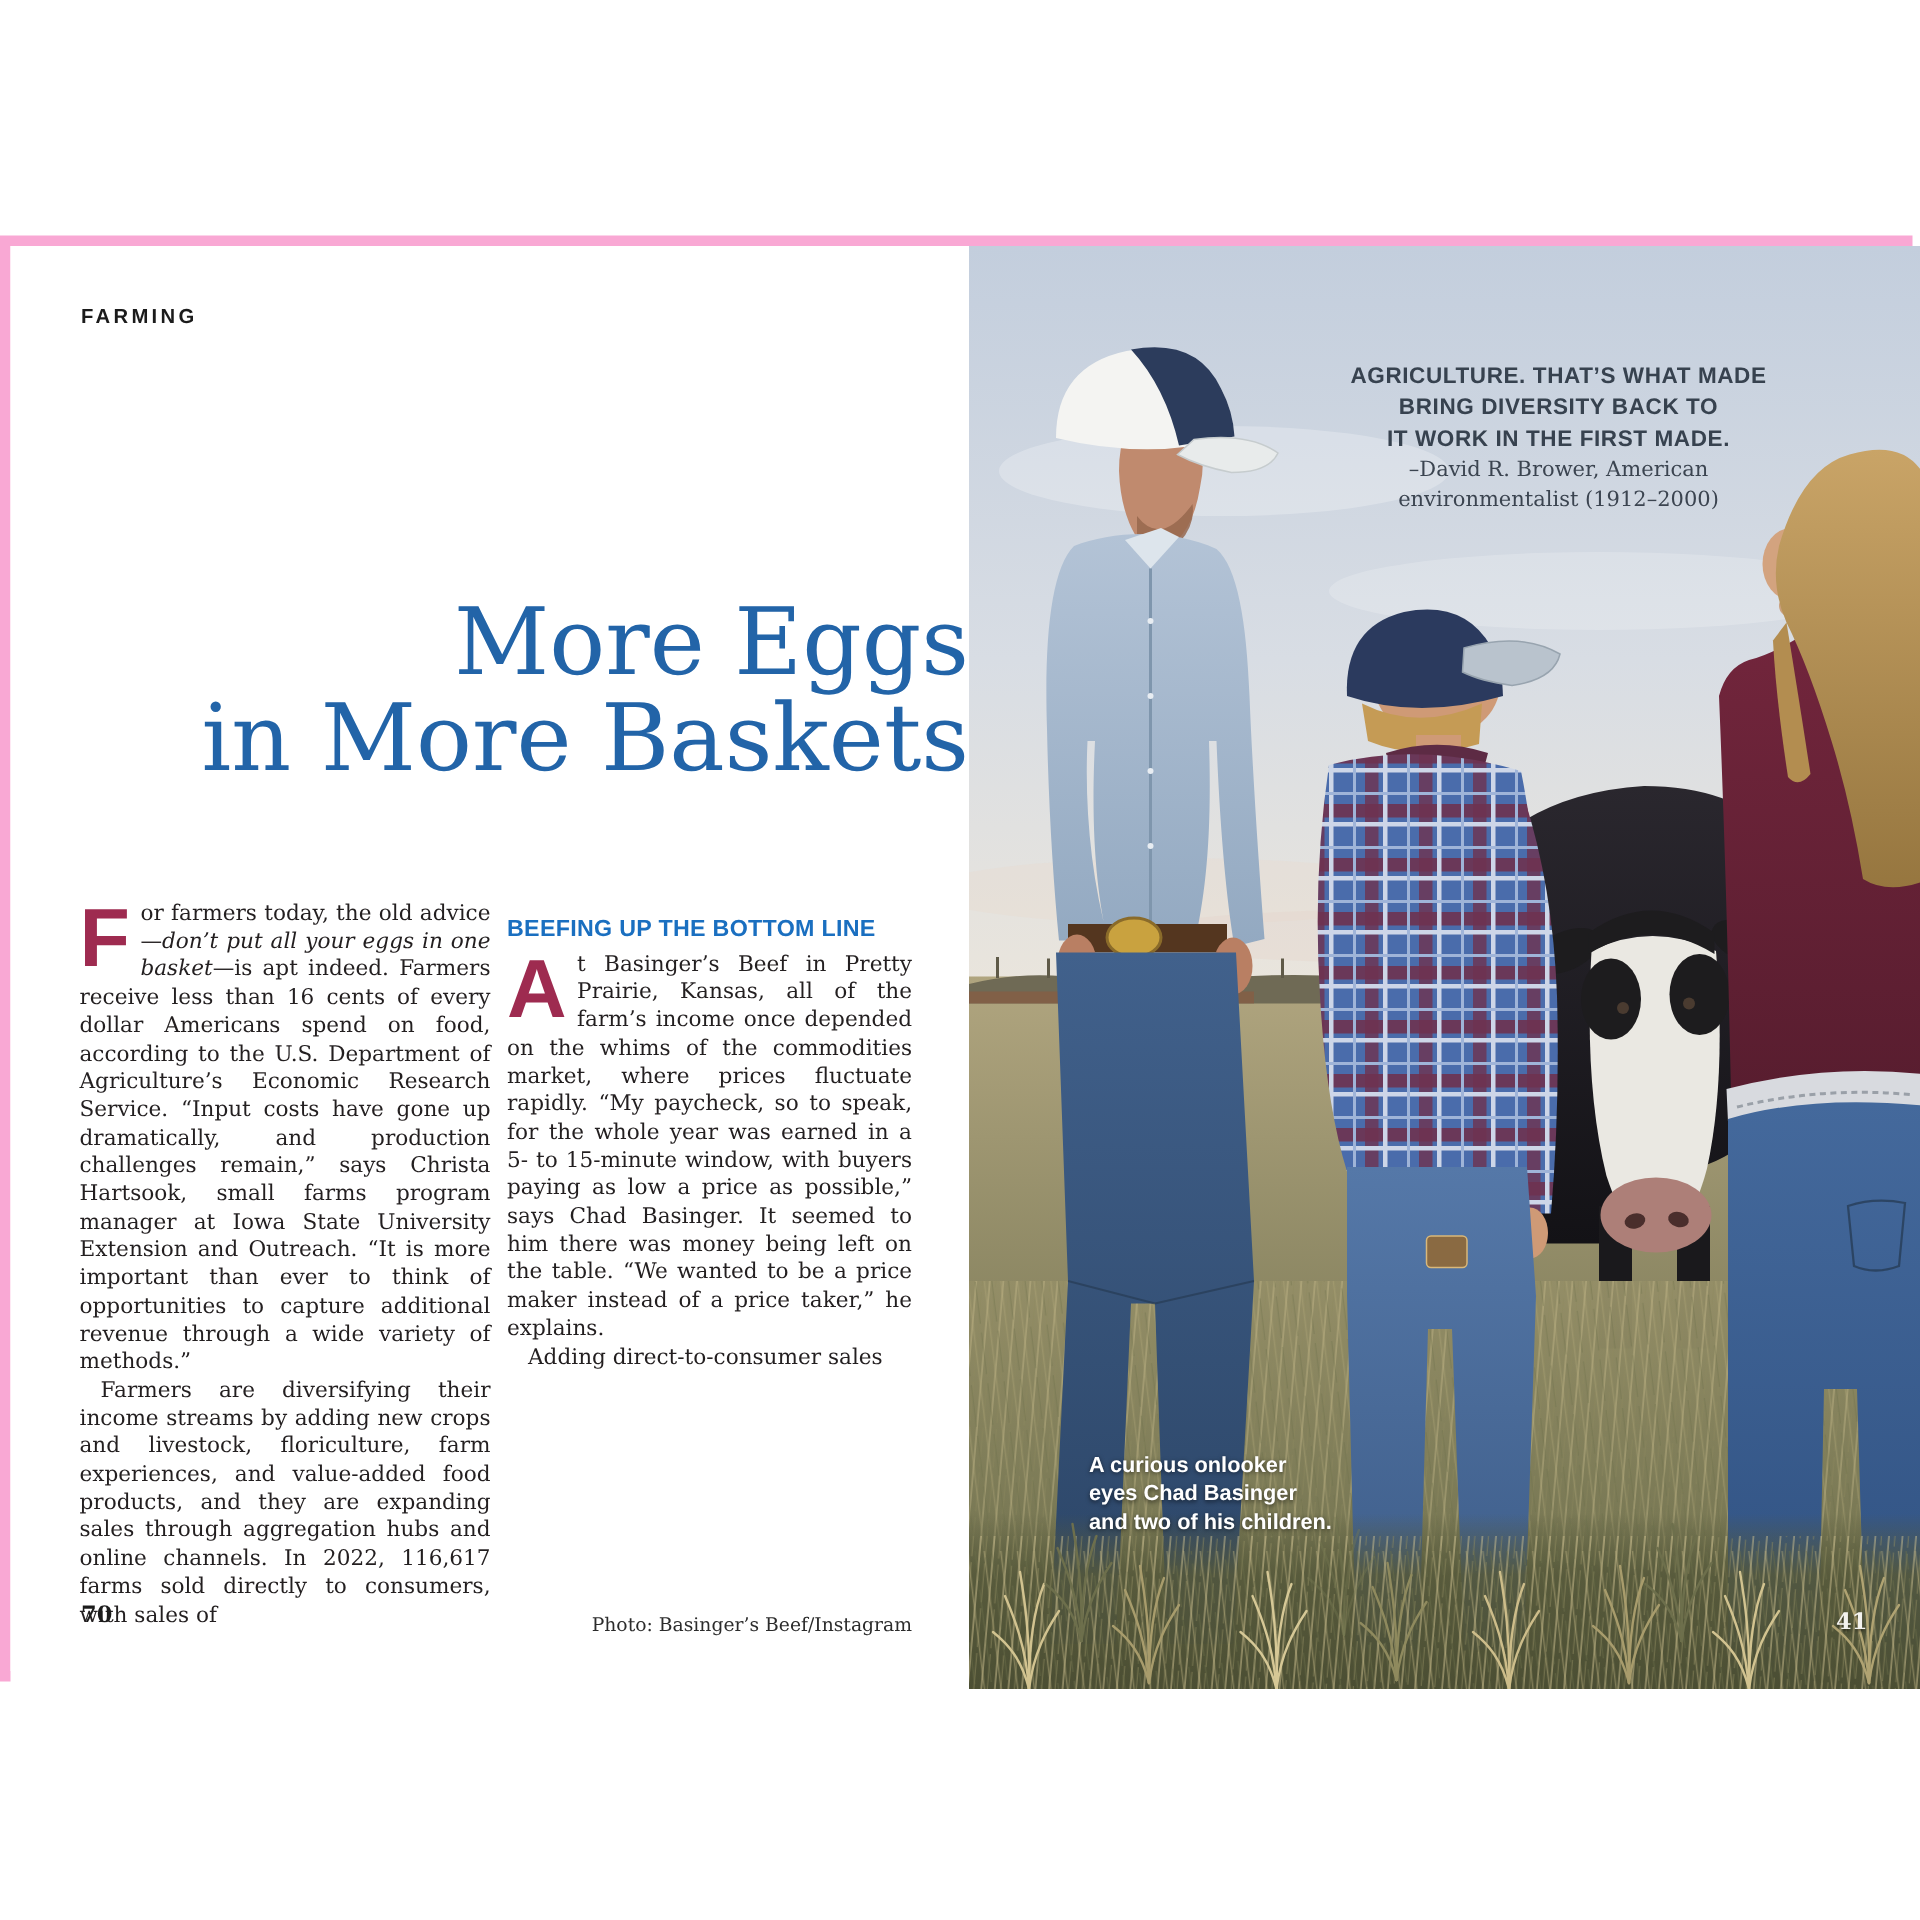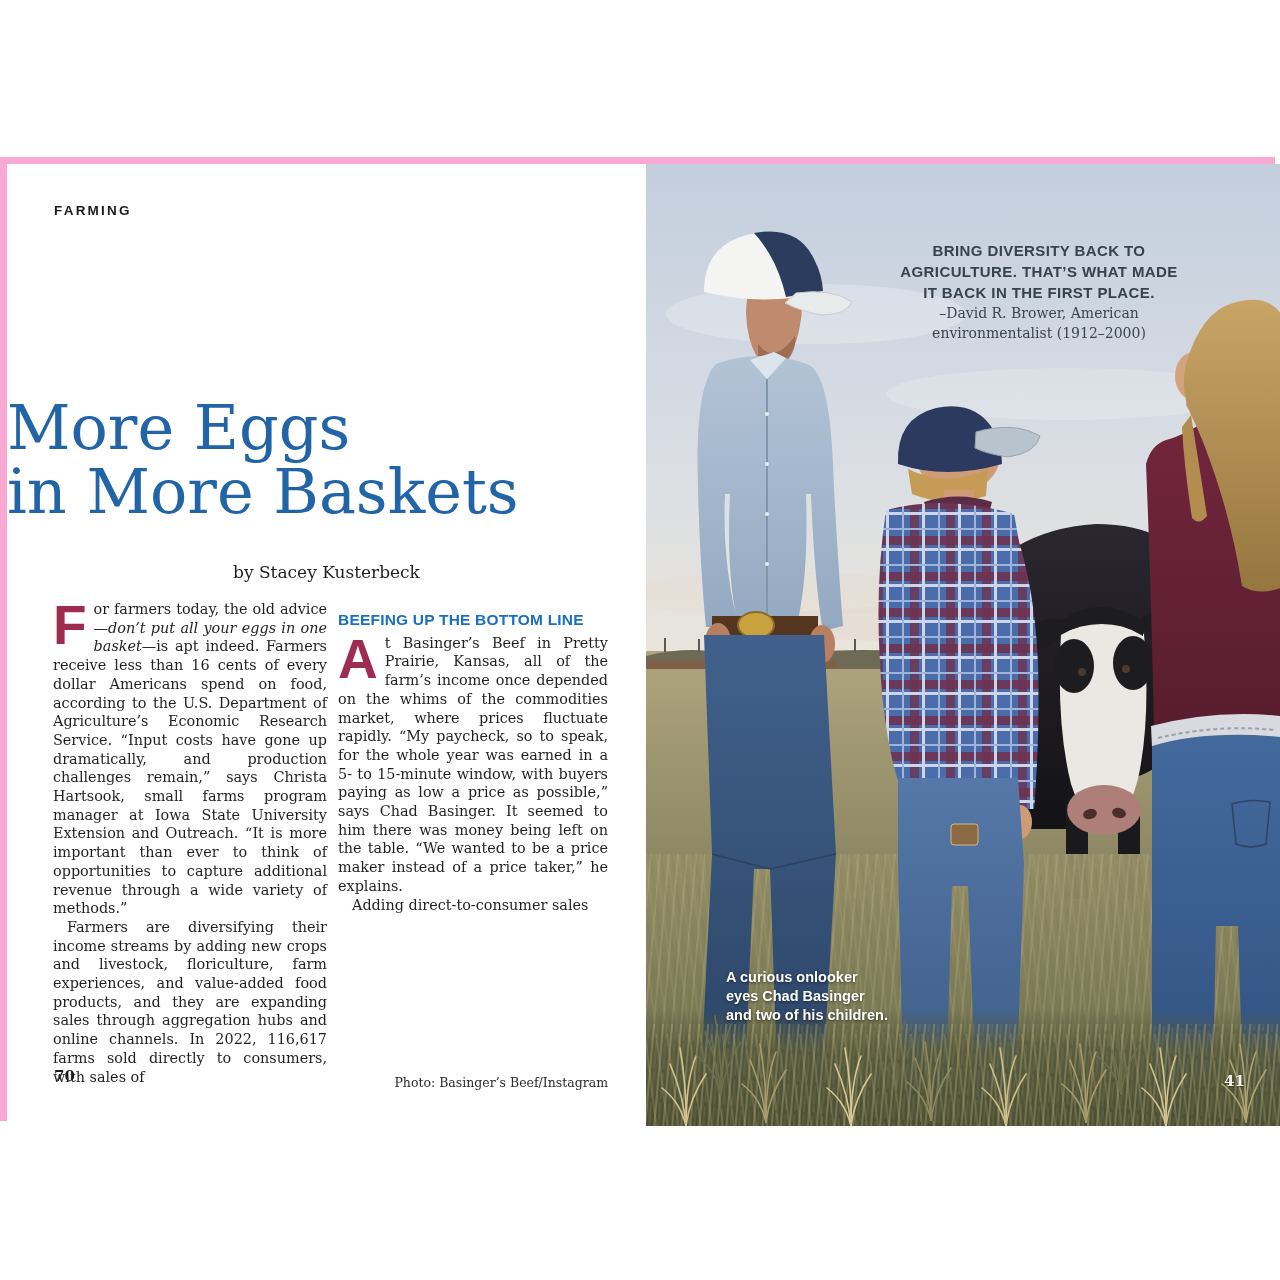--- a/index.html
+++ b/index.html
@@ -9,21 +9,21 @@
   .spread{position:absolute;left:0;top:157px;width:1275px;height:964px;
           border:7px solid #f9a8d4;box-sizing:border-box;background:#ffffff;}
 
   
   .left-page{position:absolute;left:0;top:0;width:639px;height:962px;background:#fff;}
 
   .kicker{position:absolute;left:47px;top:39px;
           font-family:"Liberation Sans",sans-serif;font-weight:bold;
           font-size:13.5px;letter-spacing:2.2px;color:#1b1b1b;}
 
-  .title{position:absolute;left:0;top:232px;width:639px;text-align:left;
+  .title{position:absolute;left:0;top:232px;width:639px;text-align:right;
          color:#2264a8;font-size:62px;line-height:64px;font-weight:normal;}
 
   .subtitle{position:absolute;left:0;top:374px;width:639px;text-align:center;
             font-family:"Liberation Sans",sans-serif;font-weight:bold;
             font-size:15px;letter-spacing:0.6px;color:#27241f;}
 
   .byline{position:absolute;left:0;top:398px;width:639px;text-align:center;
           font-size:17px;color:#231f20;}
 
   .col{position:absolute;top:436px;font-size:14.4px;line-height:18.7px;
@@ -69,21 +69,20 @@
 <div class="spread">
 
   <div class="left-page">
     <div class="kicker">FARMING</div>
 
     <div class="title">
       <div>More Eggs</div>
       <div>in More Baskets</div>
     </div>
 
-    <div class="byline">by Stacey Kusterbeck</div>
 
     <div class="col col1">
       <p><span class="dropcap">F</span><span>or farmers today, the old advice—</span><em>don’t put all your eggs in one basket</em><span>—is apt indeed. Farmers receive less than 16 cents of every dollar Americans spend on food, according to the U.S. Department of Agriculture’s Economic Research Service. “Input costs have gone up dramatically, and production challenges remain,” says Christa Hartsook, small farms program manager at Iowa State University Extension and Outreach. “It is more important than ever to think of opportunities to capture additional revenue through a wide variety of methods.”</span></p>
       <p class="indent">Farmers are diversifying their income streams by adding new crops and livestock, floriculture, farm experiences, and value-added food products, and they are expanding sales through aggregation hubs and online channels. In 2022, 116,617 farms sold directly to consumers, with sales of</p>
     </div>
 
     <div class="col col2">
       <p class="section-heading">BEEFING UP THE BOTTOM LINE</p>
       <p><span class="dropcap">A</span><span>t Basinger’s Beef in Pretty Prairie, Kansas, all of the farm’s income once depended on the whims of the commodities market, where prices fluctuate rapidly. “My paycheck, so to speak, for the whole year was earned in a 5- to 15-minute window, with buyers paying as low a price as possible,” says Chad Basinger. It seemed to him there was money being left on the table. “We wanted to be a price maker instead of a price taker,” he explains.</span></p>
       <p class="indent">Adding direct-to-consumer sales</p>
@@ -270,23 +269,23 @@
         <use href="#tuft" x="440" y="958" color="#a89c6c"></use>
         <use href="#tuft" x="520" y="962" color="#d2c390"></use>
         <use href="#tuft" x="600" y="958" color="#b0a372"></use>
         <use href="#tuft" x="75" y="930" color="#6d6f4c"></use>
         <use href="#tuft" x="250" y="926" color="#77795263"></use>
         <use href="#tuft" x="475" y="930" color="#6d6f4c"></use>
       </g>
     </svg>
 
     <div class="pull-quote">
+      <div class="q-line">AGRICULTURE. THAT’S WHAT MADE</div>
       <div class="q-line">BRING DIVERSITY BACK TO</div>
-      <div class="q-line">AGRICULTURE. THAT’S WHAT MADE</div>
-      <div class="q-line">IT BACK IN THE FIRST PLACE.</div>
+      <div class="q-line">IT WORK IN THE FIRST MADE.</div>
       <div class="attr-line">–David R. Brower, American</div>
       <div class="attr-line">environmentalist (1912–2000)</div>
     </div>
 
     <div class="photo-caption">
       <div>A curious onlooker</div>
       <div>eyes Chad Basinger</div>
       <div>and two of his children.</div>
     </div>
 

